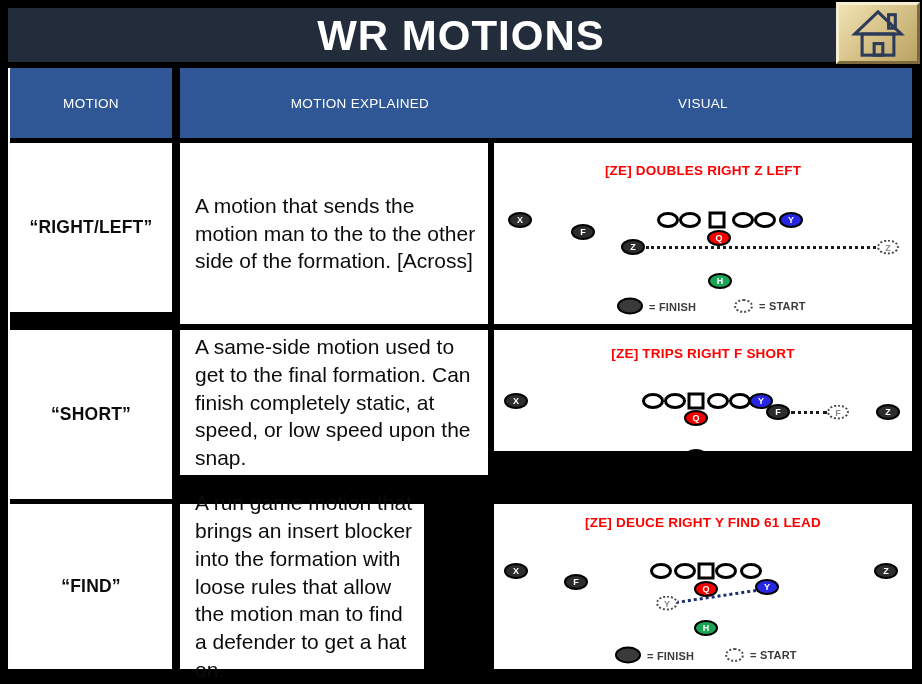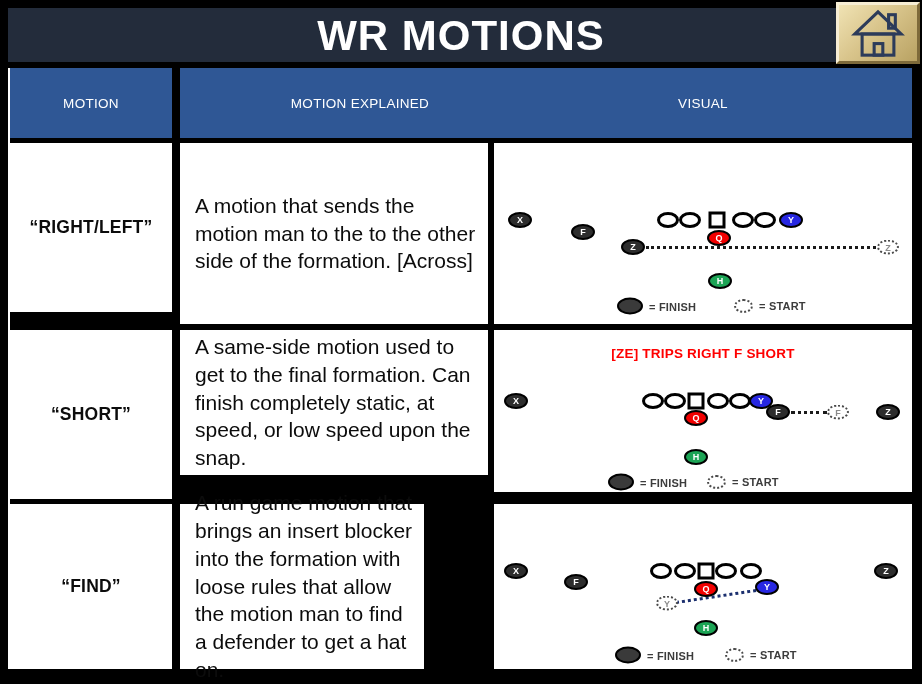--- a/index.html
+++ b/index.html
@@ -79,20 +79,21 @@
 
   <div class="hcell" style="left:10px;width:162px">MOTION</div>
   <div class="hcell" style="left:180px;width:360px">MOTION EXPLAINED</div>
   <div class="hcell" style="left:494px;width:418px">VISUAL</div>
 
   <div class="cell mcell" style="left:10px;top:143px;width:162px;height:169px">“RIGHT/LEFT”</div>
   <div class="cell ecell" style="left:180px;top:143px;width:308px;height:181px">
     <div class="etext">A motion that sends the motion man to the to the other side of the formation. [Across]</div>
   </div>
   <div class="cell vcell visual" style="left:494px;top:143px;width:418px;height:181px">
+      <div class="vtitle" style="top: 20px;">[ZE] DOUBLES RIGHT Z LEFT</div>
       <div class="mline" style="left: 152px; top: 102.5px; width: 230px; transform: rotate(0rad); border-top-color: rgb(26, 26, 26);"></div>
       <div class="mk dark" style="left: 26px; top: 77px;">X</div>
       <div class="mk dark" style="left: 89px; top: 89px;">F</div>
       <div class="mk dark" style="left: 139px; top: 104px;">Z</div>
       <div class="mk ol" style="left: 174px; top: 77px;"></div>
       <div class="mk ol" style="left: 196px; top: 77px;"></div>
       <div class="mk sq" style="left: 223px; top: 77px;"></div>
       <div class="mk ol" style="left: 249px; top: 77px;"></div>
       <div class="mk ol" style="left: 271px; top: 77px;"></div>
       <div class="mk yb" style="left: 297px; top: 77px;">Y</div>
@@ -106,21 +107,21 @@
       <div class="lgroup" style="left: 240px; top: 163px;">
         <span class="lg-start"></span>
         <span class="lg-label">= START</span>
       </div>
     </div>
 
   <div class="cell mcell" style="left:10px;top:330px;width:162px;height:169px">“SHORT”</div>
   <div class="cell ecell" style="left:180px;top:330px;width:308px;height:145px">
     <div class="etext">A same-side motion used to get to the final formation. Can finish completely static, at speed, or low speed upon the snap.</div>
   </div>
-  <div class="cell vcell visual" style="left:494px;top:330px;width:418px;height:162px">
+  <div class="cell vcell visual" style="left:494px;top:330px;width:418px;height:121px">
       <div class="vtitle" style="top: 16px;">[ZE] TRIPS RIGHT F SHORT</div>
       <div class="mline" style="left: 297px; top: 80.5px; width: 36px; transform: rotate(0rad); border-top-color: rgb(26, 26, 26);"></div>
       <div class="mk dark" style="left: 22px; top: 71px;">X</div>
       <div class="mk ol" style="left: 159px; top: 71px;"></div>
       <div class="mk ol" style="left: 181px; top: 71px;"></div>
       <div class="mk sq" style="left: 202px; top: 71px;"></div>
       <div class="mk ol" style="left: 224px; top: 71px;"></div>
       <div class="mk ol" style="left: 246px; top: 71px;"></div>
       <div class="mk yb" style="left: 267px; top: 71px;">Y</div>
       <div class="mk dark" style="left: 284px; top: 82px;">F</div>
@@ -136,20 +137,21 @@
         <span class="lg-start"></span>
         <span class="lg-label">= START</span>
       </div>
     </div>
 
   <div class="cell mcell" style="left:10px;top:504px;width:162px;height:165px">“FIND”</div>
   <div class="cell ecell" style="left:180px;top:504px;width:244px;height:165px">
     <div class="etext">A run game motion that brings an insert blocker into the formation with loose rules that allow the motion man to find a defender to get a hat on.</div>
   </div>
   <div class="cell vcell visual" style="left:494px;top:504px;width:418px;height:165px">
+      <div class="vtitle" style="top: 11px;">[ZE] DEUCE RIGHT Y FIND 61 LEAD</div>
       <div class="mline" style="left: 182px; top: 96.5px; width: 80.895px; transform: rotate(-0.14889rad); border-top-color: rgb(27, 47, 110);"></div>
       <div class="mk dark" style="left: 22px; top: 67px;">X</div>
       <div class="mk dark" style="left: 82px; top: 78px;">F</div>
       <div class="mk ol" style="left: 167px; top: 67px;"></div>
       <div class="mk ol" style="left: 191px; top: 67px;"></div>
       <div class="mk sq" style="left: 212px; top: 67px;"></div>
       <div class="mk ol" style="left: 232px; top: 67px;"></div>
       <div class="mk ol" style="left: 257px; top: 67px;"></div>
       <div class="mk dark" style="left: 392px; top: 67px;">Z</div>
       <div class="mk q" style="left: 212px; top: 85px;">Q</div>

